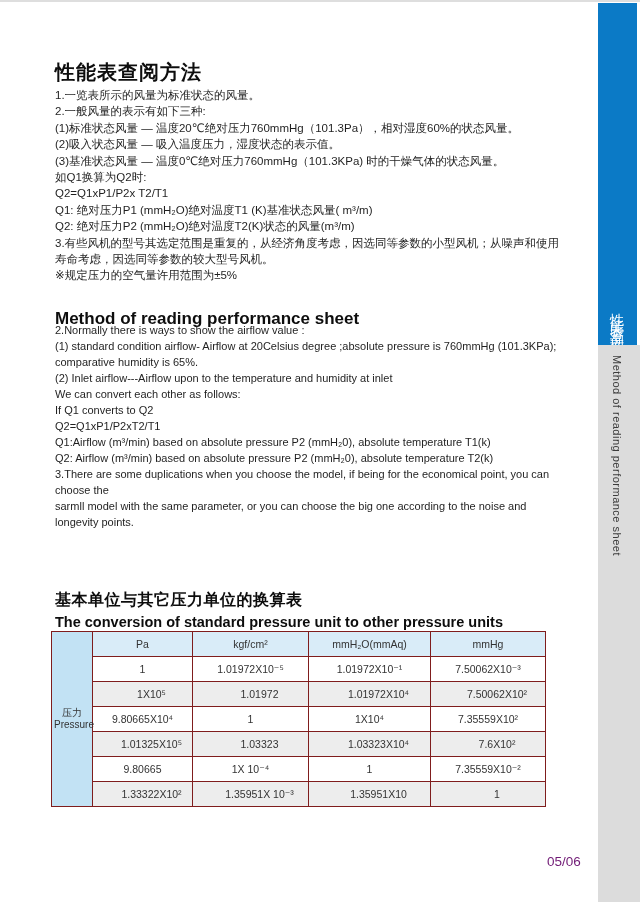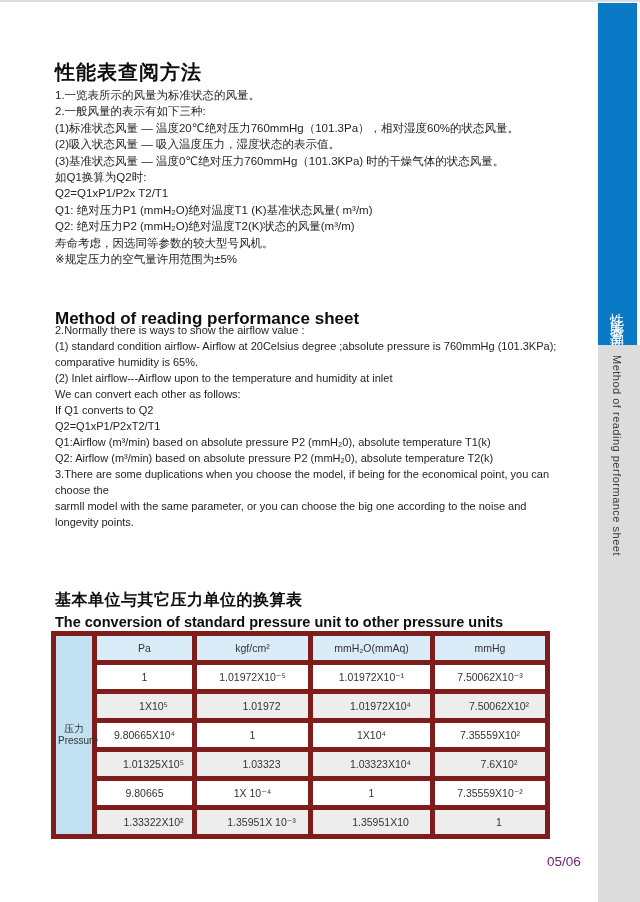--- a/index.html
+++ b/index.html
@@ -39,21 +39,21 @@
   }
 
   
   table.conv {
     position:absolute; left:51px; top:631px;
     border-collapse:collapse; table-layout:fixed;
     width:494px; font-size:10.5px; color:#333;
     border:1px solid #5f7082;
   }
   table.conv th, table.conv td {
-    border:5px solid #7f1d1d;
+    border:1px solid #7f1d1d;
     height:24px; text-align:center; vertical-align:middle;
     font-weight:normal; padding:0 2px;
     background:#ffffff;
   }
   table.conv th { background:#d9ecf8; color:#333; }
   table.conv td.label-cell {
     background:#c2e2f4; font-size:10px; line-height:12px; color:#333;
   }
   table.conv tr.alt td { background:#ededed;padding-left:20px; }
 
@@ -92,20 +92,21 @@
 <div class="cn-lines">
   <div>1.一览表所示的风量为标准状态的风量。</div>
   <div>2.一般风量的表示有如下三种:</div>
   <div>(1)标准状态风量 — 温度20℃绝对压力760mmHg（101.3Pa），相对湿度60%的状态风量。</div>
   <div>(2)吸入状态风量 — 吸入温度压力，湿度状态的表示值。</div>
   <div>(3)基准状态风量 — 温度0℃绝对压力760mmHg（101.3KPa) 时的干燥气体的状态风量。</div>
   <div>如Q1换算为Q2时:</div>
   <div>Q2=Q1xP1/P2x T2/T1</div>
   <div>Q1: 绝对压力P1 (mmH₂O)绝对温度T1 (K)基准状态风量( m³/m)</div>
   <div>Q2: 绝对压力P2 (mmH₂O)绝对温度T2(K)状态的风量(m³/m)</div>
+  <div>3.有些风机的型号其选定范围是重复的，从经济角度考虑，因选同等参数的小型风机；从噪声和使用</div>
   <div>寿命考虑，因选同等参数的较大型号风机。</div>
   <div>※规定压力的空气量许用范围为±5%</div>
 </div>
 
 <h2 class="en-title">Method of reading performance sheet</h2>
 <div class="en-lines">
   <div>2.Normally there is ways to show the airflow value :</div>
   <div>(1) standard condition airflow- Airflow at 20Celsius degree ;absolute pressure is 760mmHg (101.3KPa);</div>
   <div>comparative humidity is 65%.</div>
   <div>(2) Inlet airflow---Airflow upon to the temperature and humidity at inlet</div>

